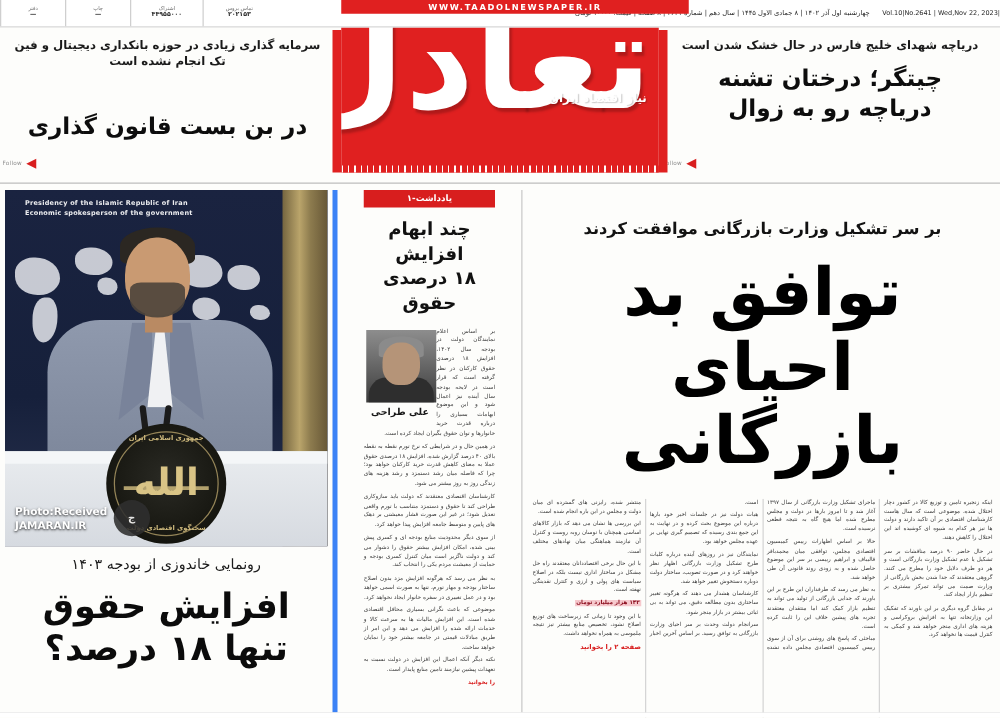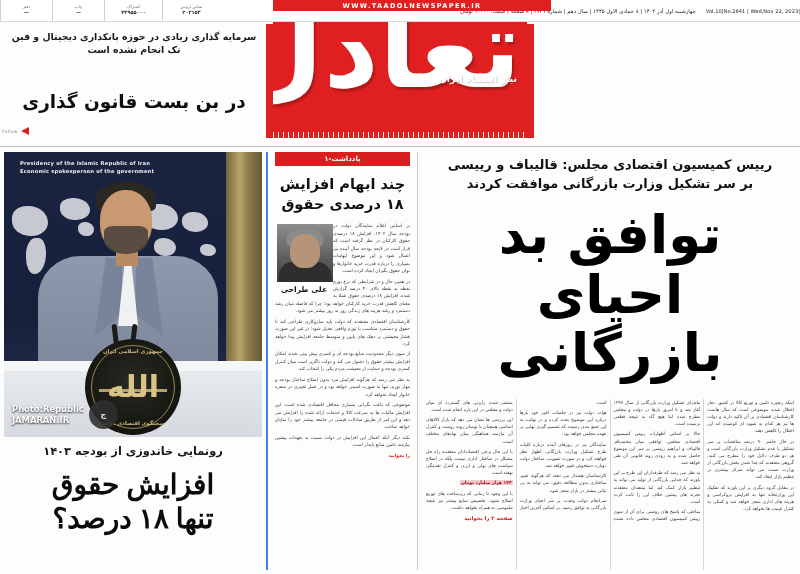--- a/index.html
+++ b/index.html
@@ -458,44 +458,43 @@
   }
 
   
   .photo-caption {
     margin-top: 7px;
     text-align: center;
     direction: rtl;
   }
   .cap-kicker {
     font-size: 11.4px;
-    font-weight: bold;
+    font-weight: normal;
     color: #1a1a1a;
     line-height: 1.4;
   }
   .cap-title {
     font-size: 28px;
     font-weight: bold;
     color: #0b0b0b;
     line-height: 1.22;
     margin-top: 8px;
     letter-spacing: -.8px;
-    font-family: Liberation Serif, serif;
   }
 
   
   .note-col {
     position: absolute;
     top: 152px;
     left: 266px;
     width: 152px;
     height: 418px;
-    border-left: 2px solid #3b82f6;
+    border-left: 4px solid #3b82f6;
     border-right: 1px solid #c9c9c9;
-    padding: 0 7px;
+    padding: 0 21px;
     direction: rtl;
   }
 
   .note-badge {
     display: block;
     width: 100%;
     background: #d81e1e;
     color: #ffffff;
     font-size: 7px;
     font-weight: bold;
@@ -684,20 +683,31 @@
     <div class="side-title">
       <br>
       <span>در بن بست قانون گذاری</span>
     </div>
     <div class="arrow-tag">
       <span class="arrow-tri"></span>
       <span class="arrow-text">Follow</span>
     </div>
   </div>
 
+  <div class="side-head right">
+    <div class="kicker">دریاچه شهدای خلیج فارس در حال خشک شدن است</div>
+    <div class="side-title">
+      <span>چیتگر؛ درختان تشنه</span><br>
+      <span>دریاچه رو به زوال</span>
+    </div>
+    <div class="arrow-tag">
+      <span class="arrow-tri"></span>
+      <span class="arrow-text">Follow</span>
+    </div>
+  </div>
 
   <div class="hrule r1"></div>
 
   <div class="photo-col">
     <div class="photo">
 
       <div class="map-blob m1"></div>
       <div class="map-blob m2"></div>
       <div class="map-blob m3"></div>
       <div class="map-blob m4"></div>
@@ -733,21 +743,21 @@
           <div class="emblem-bar"></div>
           <div class="emblem-ring-text ert-top">جمهوری اسلامی ایران</div>
           <div class="emblem-sym">الله</div>
           <div class="emblem-ring-text ert-bot">سخنگوی اقتصادی دولت</div>
         </div>
       </div>
 
       <div class="watermark">
         <span class="wm-badge">ج</span>
         <span class="wm-text">
-          <span>Photo:Republic</span><br>
+          <span>Photo:Received</span><br>
           <span>JAMARAN.IR</span>
         </span>
       </div>
     </div>
 
     <div class="photo-caption">
       <div class="cap-kicker">رونمایی خاندوزی از بودجه ۱۴۰۳</div>
       <div class="cap-title">
         <span>افزایش حقوق</span><br>
         <span>تنها ۱۸ درصد؟</span>
@@ -781,21 +791,21 @@
         <p>به نظر می رسد که هرگونه افزایش مزد بدون اصلاح ساختار بودجه و مهار تورم، تنها به صورت اسمی خواهد بود و در عمل تغییری در سفره خانوار ایجاد نخواهد کرد.</p>
         <p>موضوعی که باعث نگرانی بسیاری محافل اقتصادی شده است. این افزایش مالیات ها به سرعت کالا و خدمات ارائه شده را افزایش می دهد و این امر از طریق مبادلات قیمتی در جامعه بیشتر خود را نمایان خواهد ساخت.</p>
         <p>نکته دیگر آنکه اعمال این افزایش در دولت نسبت به تعهدات پیشین نیازمند تامین منابع پایدار است.</p>
         <p class="note-red">را بخوانید</p>
       </div>
     </div>
   </div>
 
   <div class="lead-col">
     <div class="lead-kicker">
-      <span>رییس کمیسیون اقتصادی مجلس: قالیباف و رییسی</span><br>
+      <br>
       <span>بر سر تشکیل وزارت بازرگانی موافقت کردند</span>
     </div>
 
     <div class="lead-title">
       <span>توافق بد</span>
       <span class="l2">احیای بازرگانی</span>
     </div>
 
     <div class="lead-body">
       <p>اینکه زنجیره تامین و توزیع کالا در کشور دچار اختلال شده، موضوعی است که سال هاست کارشناسان اقتصادی بر آن تاکید دارند و دولت ها نیز هر کدام به شیوه ای کوشیده اند این اختلال را کاهش دهند.</p>

